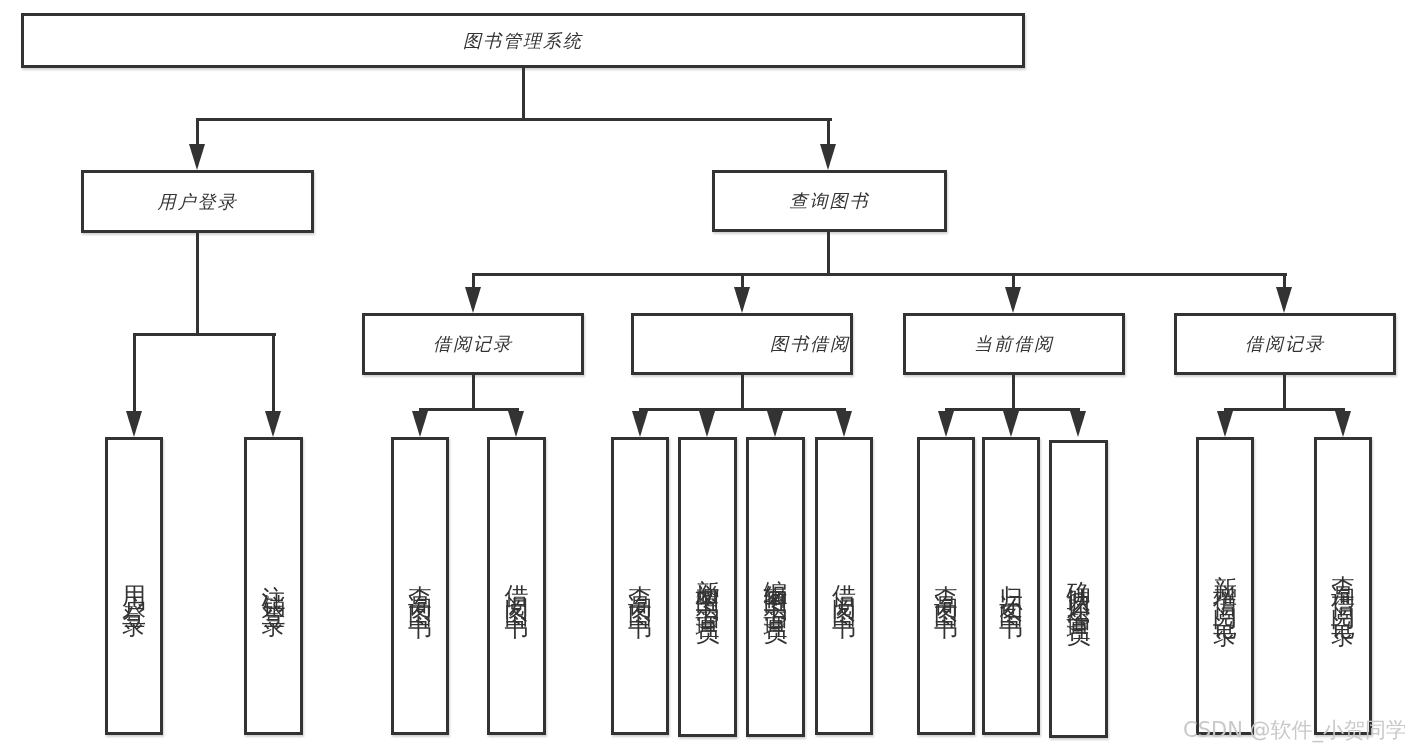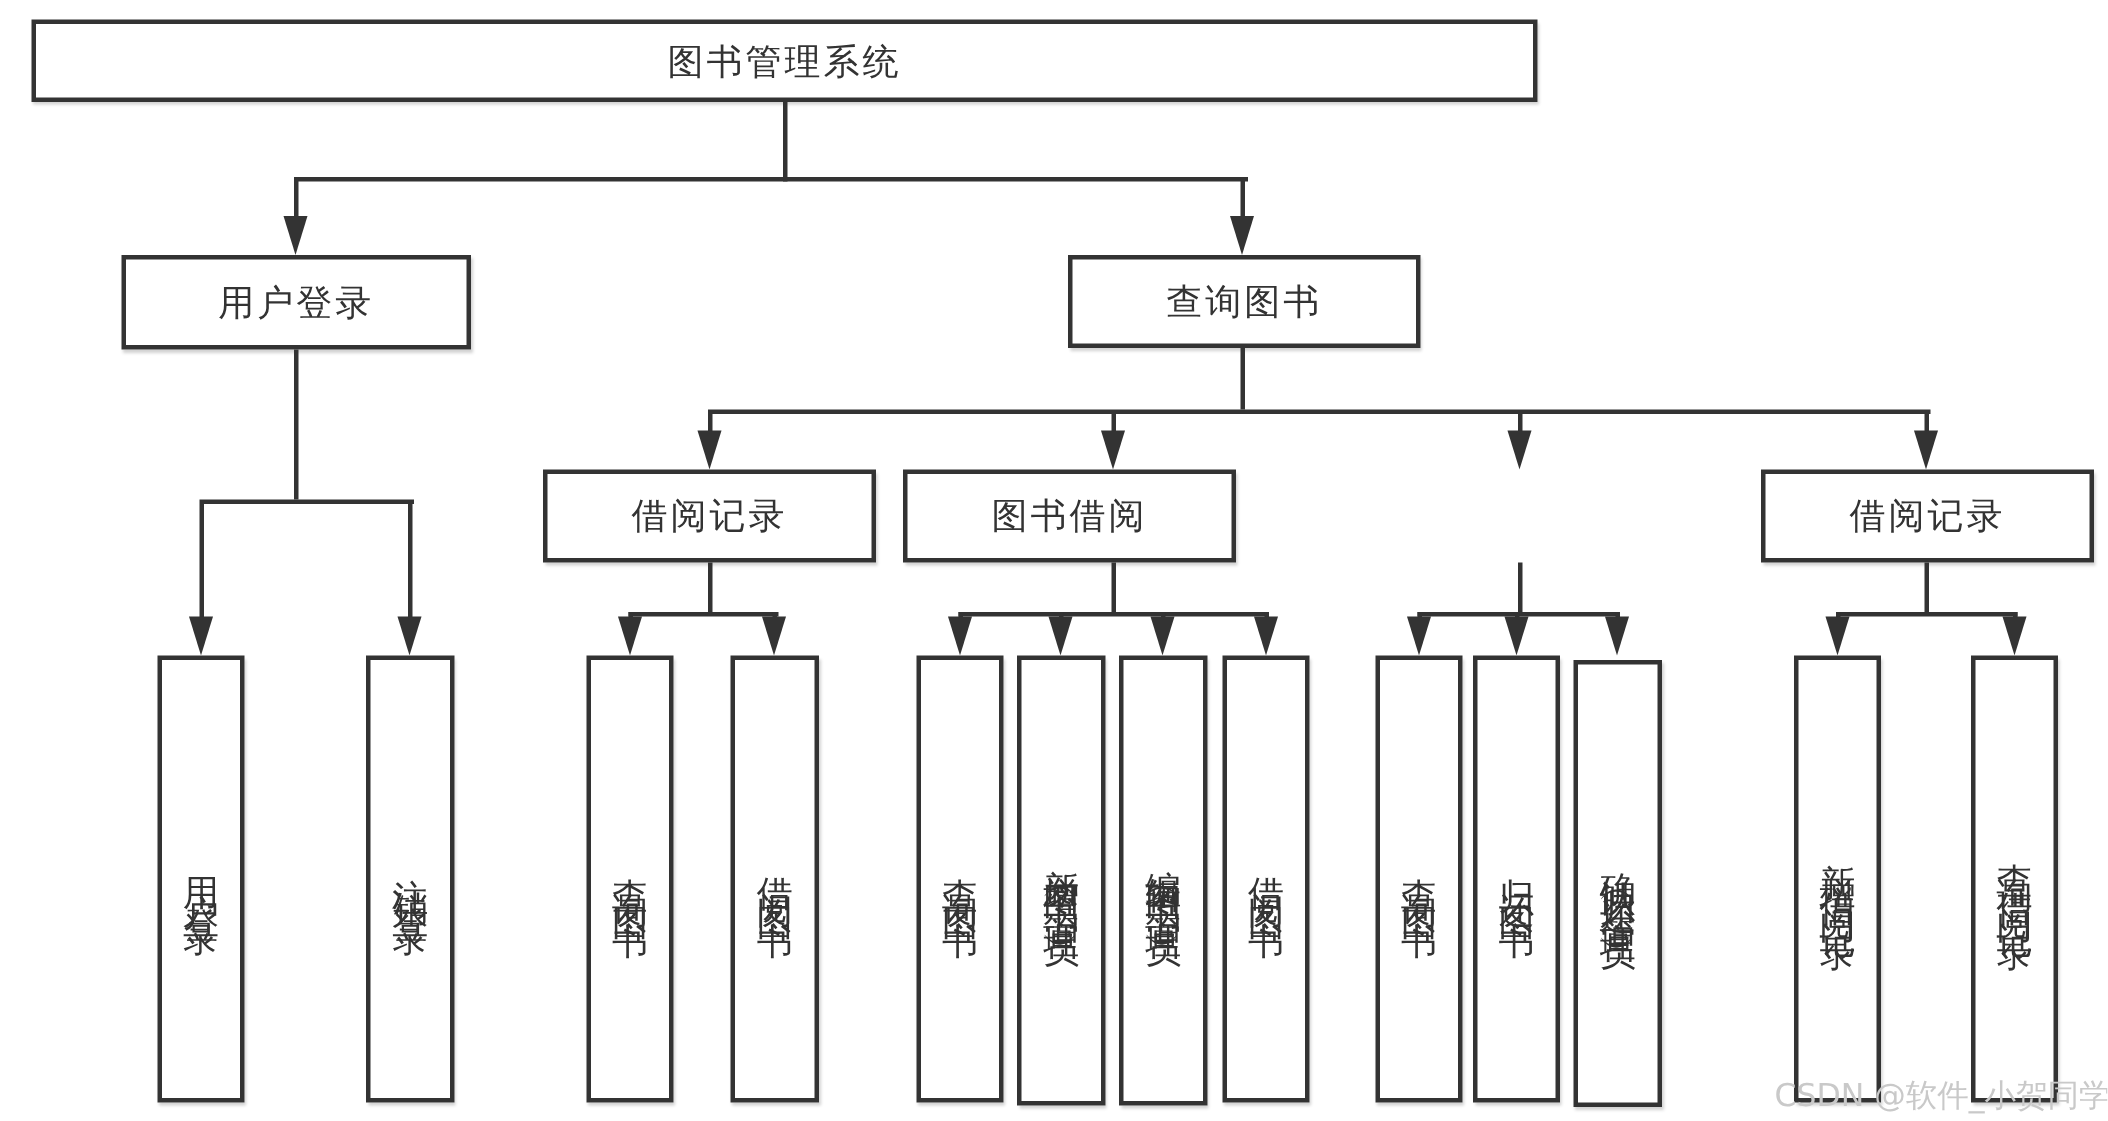--- a/index.html
+++ b/index.html
@@ -16,23 +16,24 @@
     background:#ffffff;
     border:3px solid #333333;
     box-sizing:border-box;
     display:flex;
     align-items:center;
     justify-content:center;
     color:#333333;
     box-shadow:1px 2px 2px rgba(0,0,0,0.18);
   }
   .hlabel{
-    font-size:24px;
+    font-size:18px;
     letter-spacing:2px;
     white-space:nowrap;
+    font-style:italic;
   }
   .leaf .vtext{
     writing-mode:vertical-rl;
     text-orientation:mixed;
     font-size:24px;
     line-height:1;
     color:#333333;
   }
   .v4{letter-spacing:10px;}
   .v6{letter-spacing:10px;}
@@ -94,22 +95,25 @@
   <div class="line" style="left:740.5px;top:276px;width:3px;height:12px;"></div>
   <div class="arrow" style="left:734px;top:287px;"></div>
   <div class="line" style="left:1011.5px;top:276px;width:3px;height:12px;"></div>
   <div class="arrow" style="left:1005px;top:287px;"></div>
   <div class="line" style="left:1282.5px;top:276px;width:3px;height:12px;"></div>
   <div class="arrow" style="left:1276px;top:287px;"></div>
 
   <div class="box" style="left:362px;top:313px;width:222px;height:62px;">
     <span class="hlabel">借阅记录</span>
   </div>
-  <div class="box" style="left:602px;top:313px;width:222px;height:62px;">
+  <div class="box" style="left:631px;top:313px;width:222px;height:62px;justify-content:flex-end;">
     <span class="hlabel">图书借阅</span>
+  </div>
+  <div class="box" style="left:903px;top:313px;width:222px;height:62px;">
+    <span class="hlabel">当前借阅</span>
   </div>
   <div class="box" style="left:1174px;top:313px;width:222px;height:62px;">
     <span class="hlabel">借阅记录</span>
   </div>
 
   <div class="line" style="left:471.5px;top:375px;width:3px;height:33px;"></div>
   <div class="line" style="left:418.5px;top:408px;width:100px;height:3px;"></div>
   <div class="line" style="left:418.5px;top:408px;width:3px;height:8px;"></div>
   <div class="arrow" style="left:412px;top:411px;"></div>
   <div class="line" style="left:514.5px;top:408px;width:3px;height:8px;"></div>

